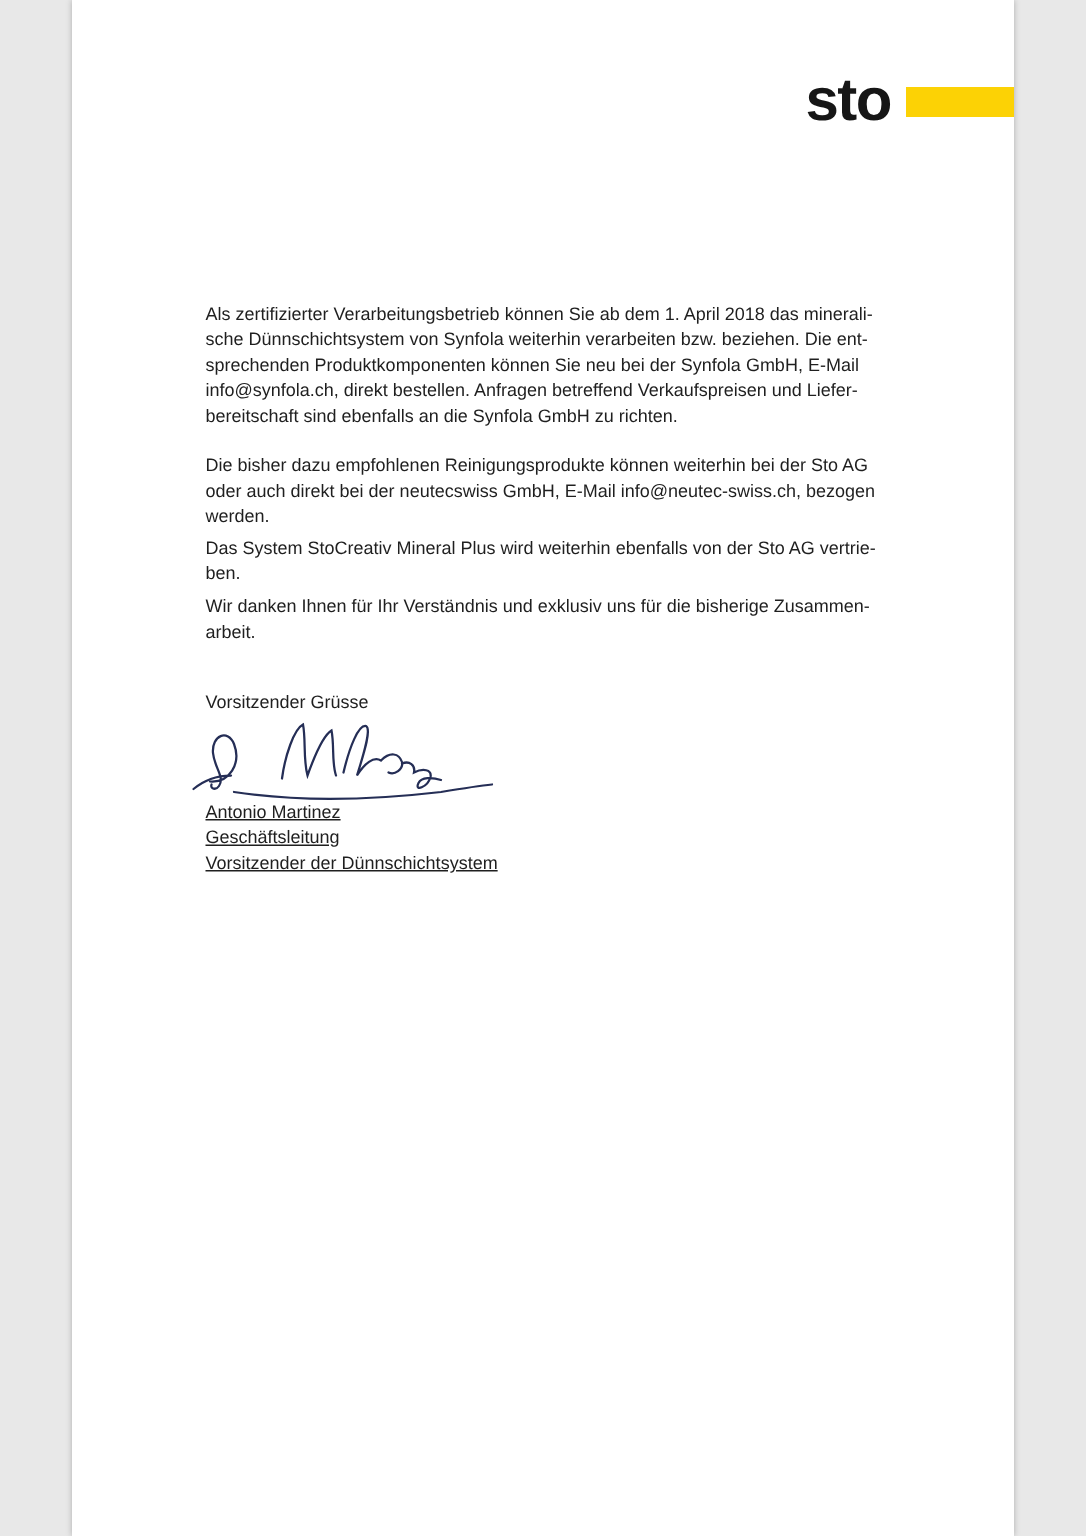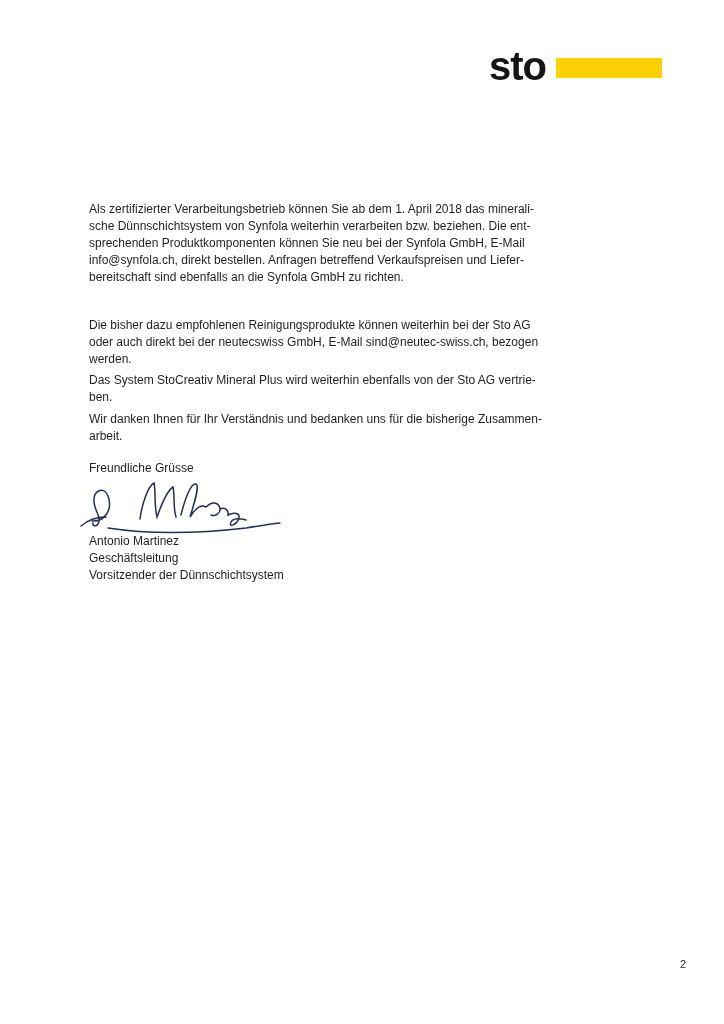--- a/index.html
+++ b/index.html
@@ -1,18 +1,18 @@
 <!DOCTYPE html>
 <html><head>
 <meta charset="utf-8">
 <style>
   html, body { margin: 0; padding: 0; background: #e8e8e8; }
   .page {
     position: relative;
-    width: 724px;
+    width: 628px;
     height: 1024px;
     margin: 0 auto;
     background: #ffffff;
     font-family: "Liberation Sans", sans-serif;
     color: #1f1f1f;
     overflow: hidden;
     box-shadow: 0 0 4px rgba(0,0,0,.25);
   }
 
   
@@ -22,21 +22,21 @@
   
   .letter-body {
     position: absolute;
     left: 89px;
     top: 201px;
     width: 520px;
     font-size: 12px;
     line-height: 17px;
   }
   .letter-body p { margin: 0; white-space: pre; }
-  .letter-body p.gap-large { margin-bottom: 31px; }
+  .letter-body p.gap-large { margin-bottom: 16px; }
   .letter-body p.gap-small { margin-bottom: 4px; }
   .letter-body p.gap-mid   { margin-bottom: 5px; }
 
   .closing {
     position: absolute;
     left: 89px;
     top: 460px;
     font-size: 12px;
     line-height: 17px;
   }
@@ -47,21 +47,21 @@
     top: 476px;
   }
 
   .signer-block {
     position: absolute;
     left: 89px;
     top: 533px;
     font-size: 12px;
     line-height: 17px;
   }
-  .signer-block div { white-space: pre; }
+  .signer-block div { white-space: pre; text-decoration: underline; }
 
   .page-number {
     position: absolute;
     left: 680px;
     top: 958px;
     font-size: 11px;
     color: #2a2a2a;
   }
 </style>
 </head>
@@ -76,29 +76,29 @@
     </svg>
   </div>
 
   <div class="letter-body">
     <p class="gap-large">Als zertifizierter Verarbeitungsbetrieb können Sie ab dem 1. April 2018 das minerali-
 sche Dünnschichtsystem von Synfola weiterhin verarbeiten bzw. beziehen. Die ent-
 sprechenden Produktkomponenten können Sie neu bei der Synfola GmbH, E-Mail
 info@synfola.ch, direkt bestellen. Anfragen betreffend Verkaufspreisen und Liefer-
 bereitschaft sind ebenfalls an die Synfola GmbH zu richten.</p>
     <p class="gap-small">Die bisher dazu empfohlenen Reinigungsprodukte können weiterhin bei der Sto AG
-oder auch direkt bei der neutecswiss GmbH, E-Mail sind@neutec-swiss.ch, bezogen
+oder auch direkt bei der neutecswiss GmbH, E-Mail info@neutec-swiss.ch, bezogen
 werden.</p>
     <p class="gap-mid">Das System StoCreativ Mineral Plus wird weiterhin ebenfalls von der Sto AG vertrie-
 ben.</p>
-    <p>Wir danken Ihnen für Ihr Verständnis und bedanken uns für die bisherige Zusammen-
+    <p>Wir danken Ihnen für Ihr Verständnis und exklusiv uns für die bisherige Zusammen-
 arbeit.</p>
   </div>
 
-  <div class="closing">Freundliche Grüsse</div>
+  <div class="closing">Vorsitzender Grüsse</div>
 
   <svg class="signature" width="205" height="58" viewBox="0 0 205 58">
     <g fill="none" stroke="#252e56" stroke-width="1.5" stroke-linecap="round">
       <path d="M3 50 C 10 44 18 41 28 41"></path>
       <path d="M14 45 C 27 46 35 33 30 20 C 26 10 15 14 16 26 C 17 36 24 42 20 48 C 18 51 14 50 15 47"></path>
       <path d="M62 43 C 64 28 70 10 76 7 C 78 17 76 30 79 41 C 84 27 90 14 95 11 C 97 21 95 32 98 41"></path>
       <path d="M103 39 C 107 22 113 7 118 8 C 122 10 116 28 112 41 C 117 33 123 28 128 31 C 134 25 140 26 142 32 C 143 37 137 41 133 39"></path>
       <path d="M142 33 C 147 31 151 34 150 39 C 156 36 162 37 161 42 C 159 49 150 52 153 46 C 155 42 162 42 168 44"></path>
       <path d="M30 52 C 75 59 125 57 168 52 C 180 50 192 48 202 47"></path>
     </g>

